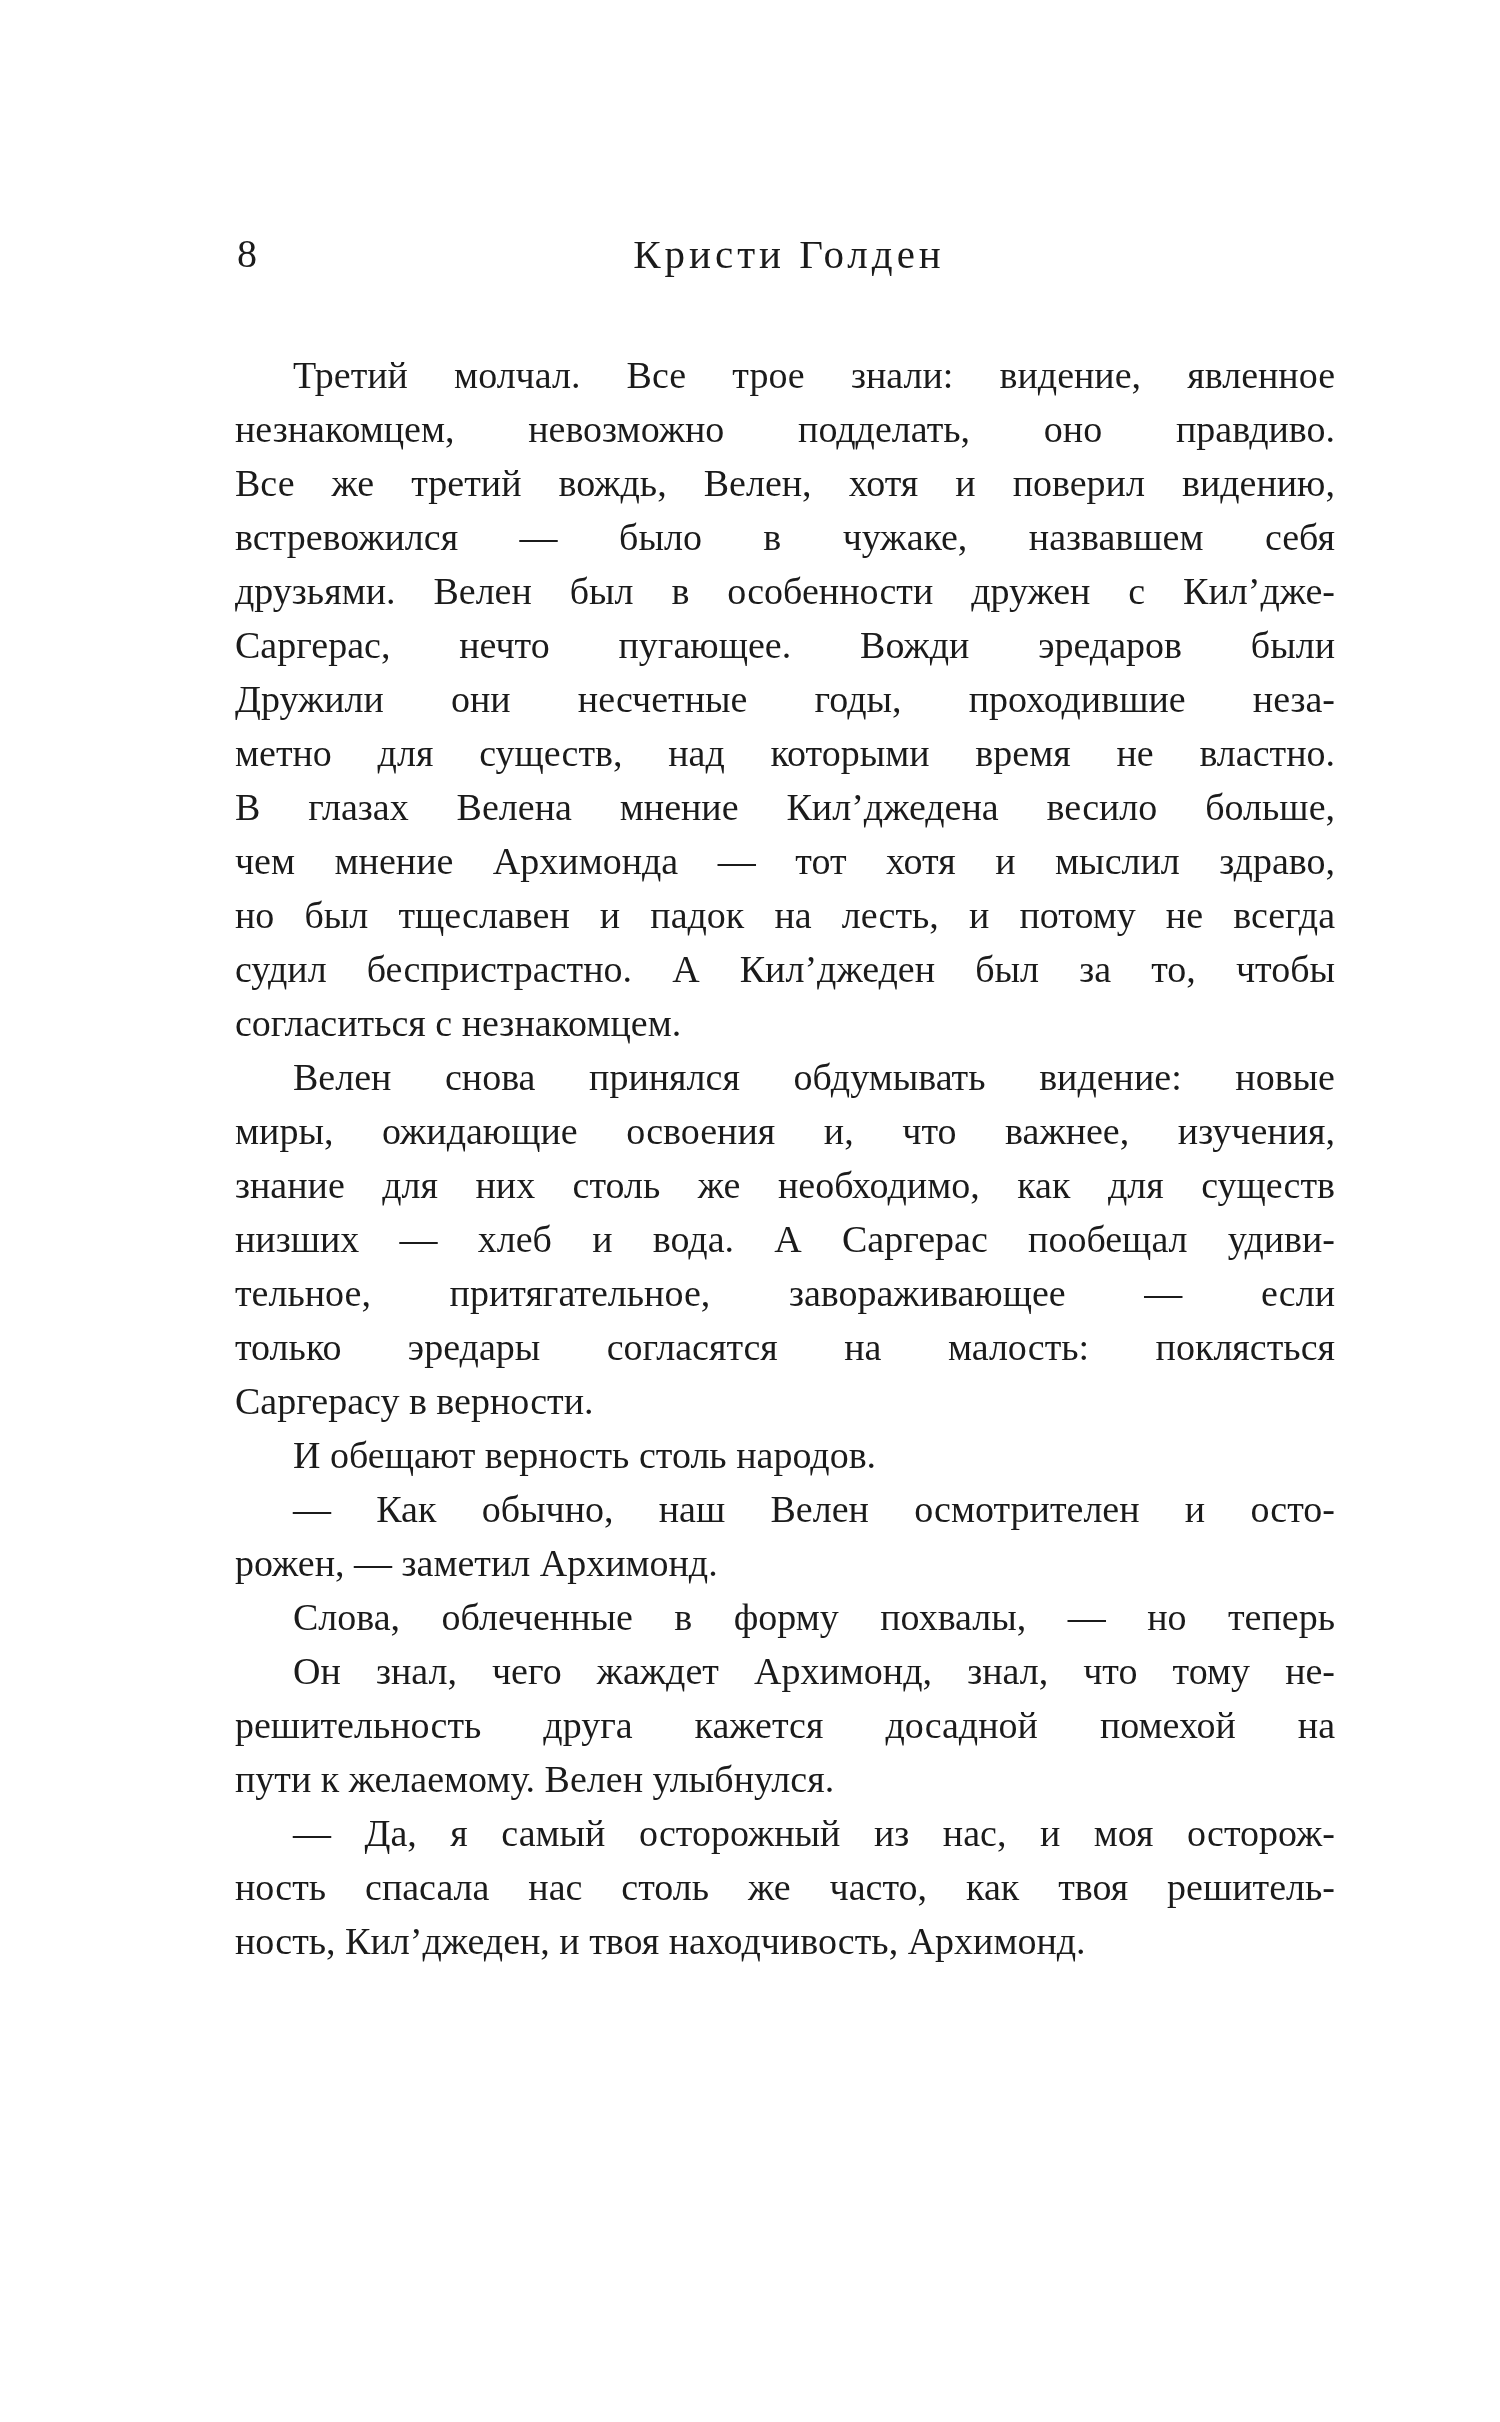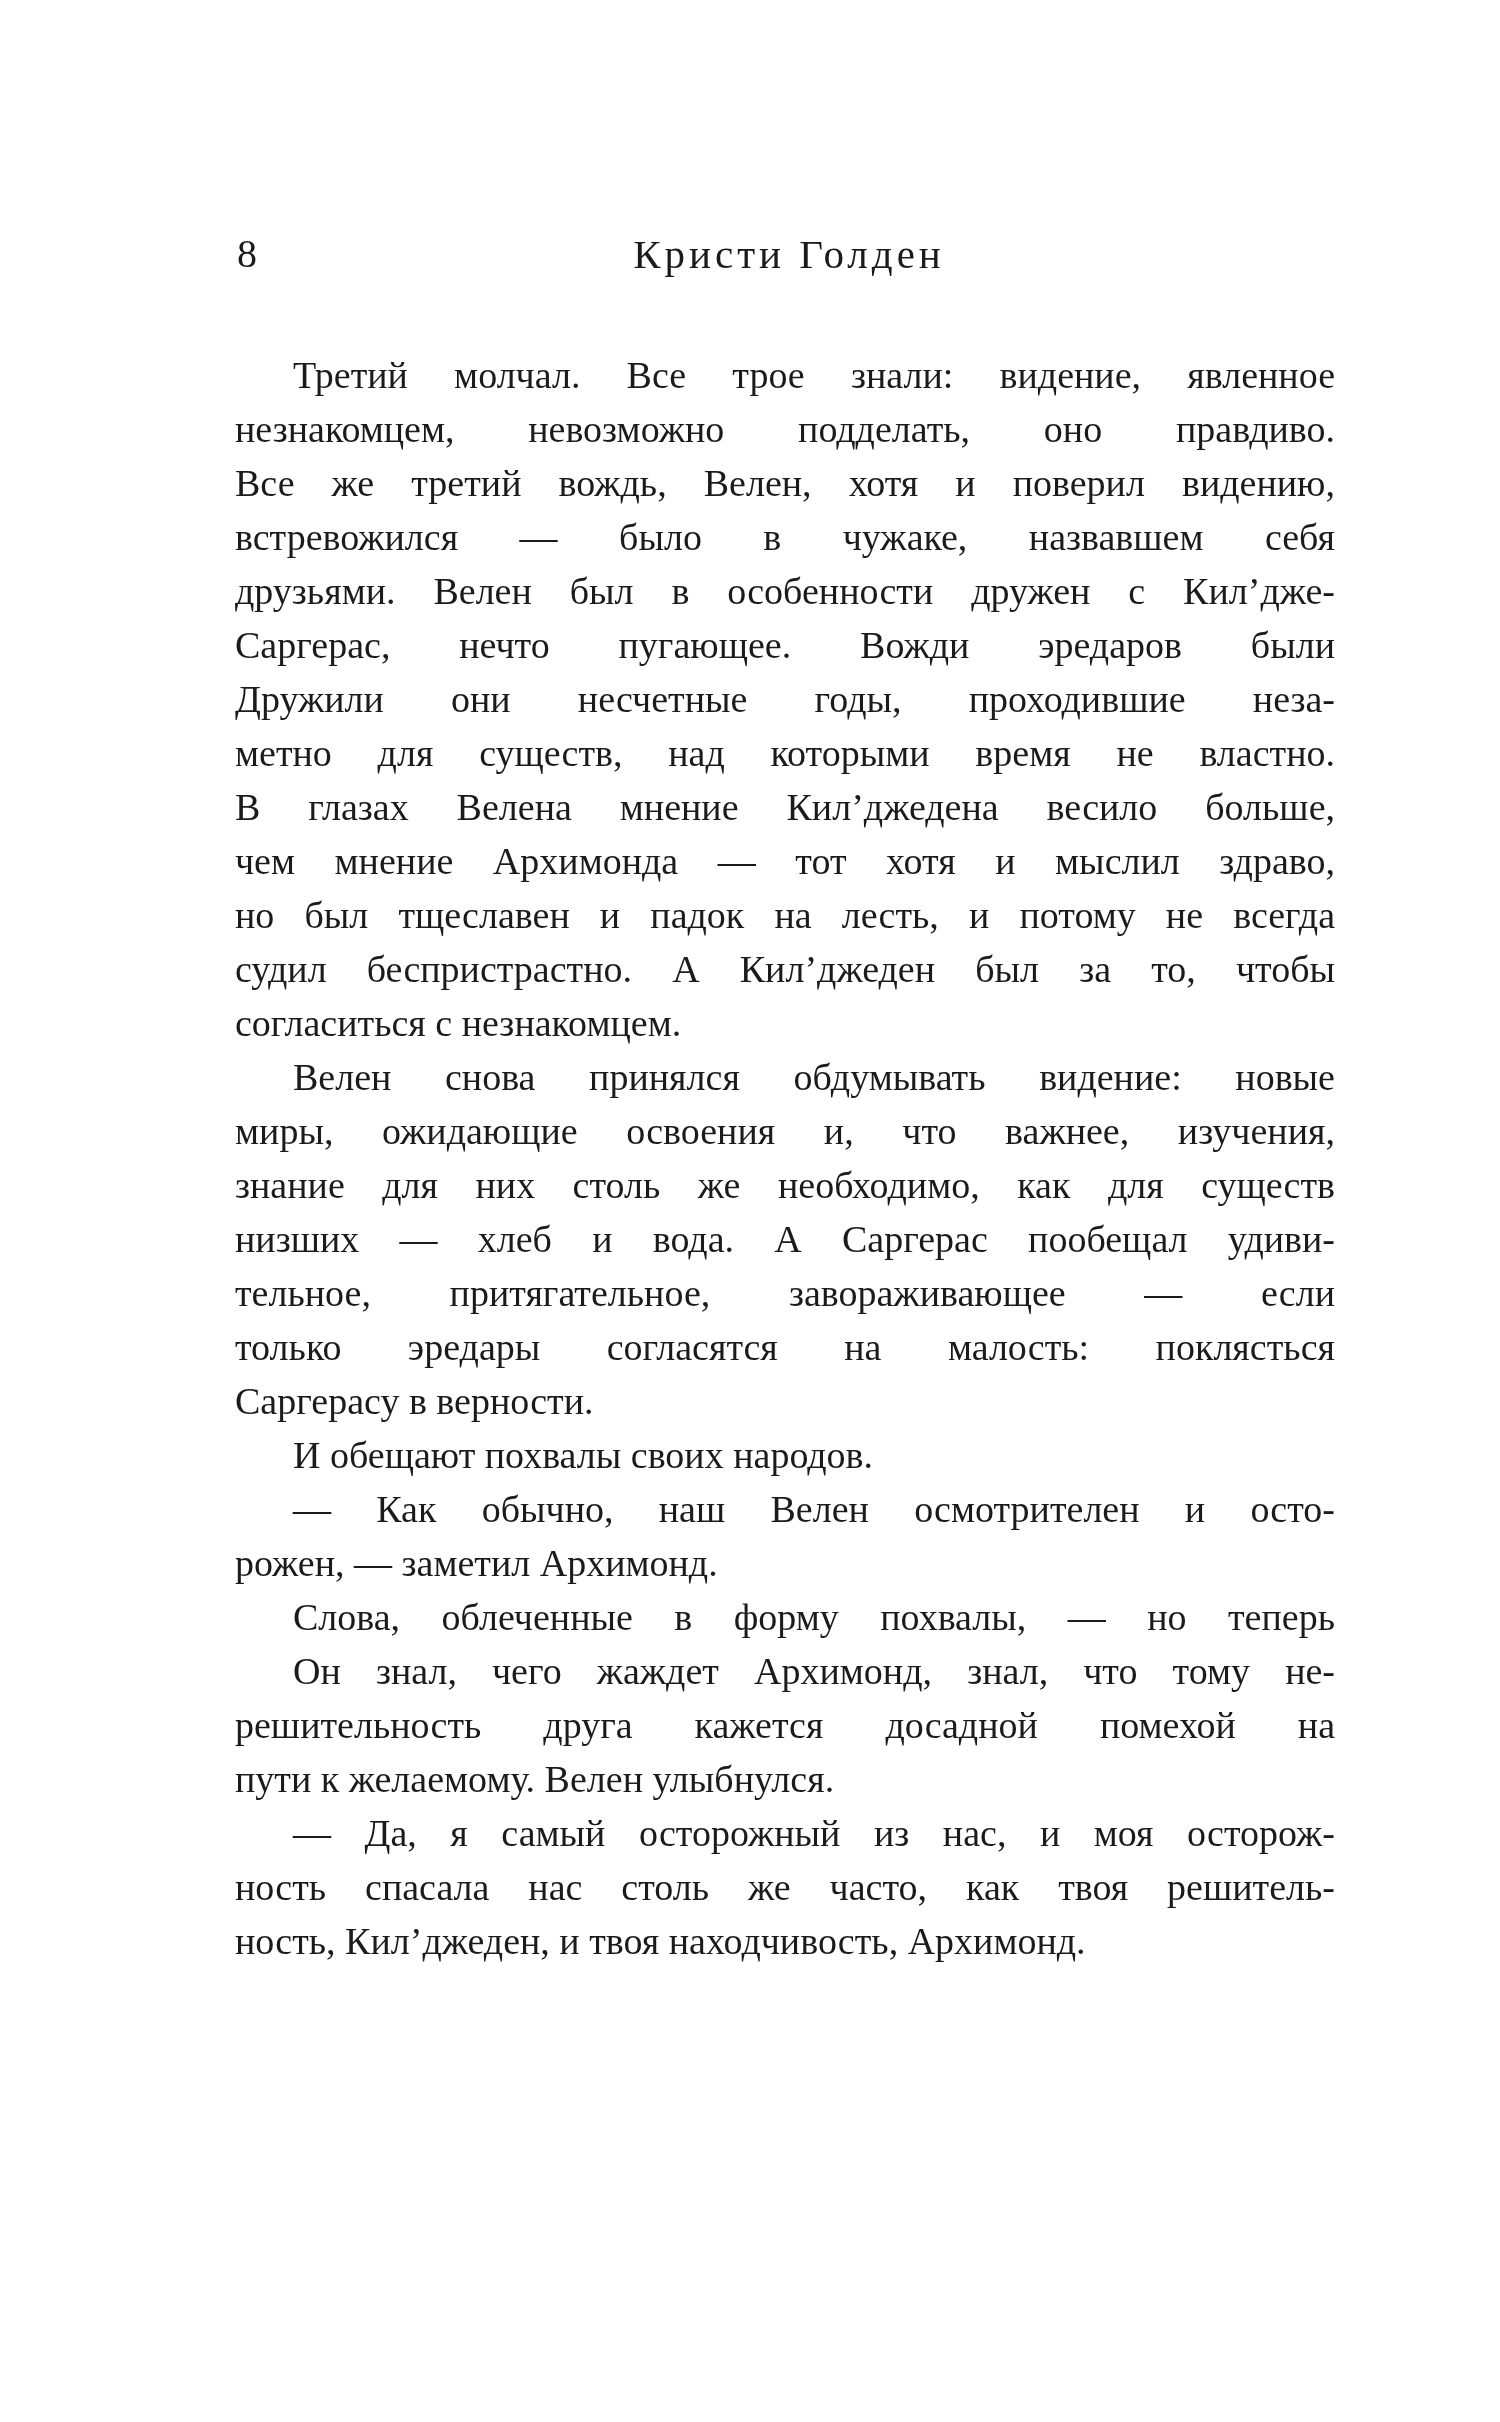--- a/index.html
+++ b/index.html
@@ -70,21 +70,21 @@
       <div class="para">
         <div class="line first">Велен снова принялся обдумывать видение: новые</div>
         <div class="line">миры, ожидающие освоения и, что важнее, изучения,</div>
         <div class="line">знание для них столь же необходимо, как для существ</div>
         <div class="line">низших — хлеб и вода. А Саргерас пообещал удиви-</div>
         <div class="line">тельное, притягательное, завораживающее — если</div>
         <div class="line">только эредары согласятся на малость: поклясться</div>
         <div class="line last">Саргерасу в верности.</div>
       </div>
       <div class="para">
-        <div class="line first last">И обещают похвалы своих народов.</div>
+        <div class="line first last">И обещают верность столь народов.</div>
       </div>
       <div class="para">
         <div class="line first">— Как обычно, наш Велен осмотрителен и осто-</div>
         <div class="line last">рожен, — заметил Архимонд.</div>
       </div>
       <div class="para">
         <div class="line first">Слова, облеченные в форму похвалы, — но теперь</div>
       </div>
       <div class="para">
         <div class="line first">Он знал, чего жаждет Архимонд, знал, что тому не-</div>

